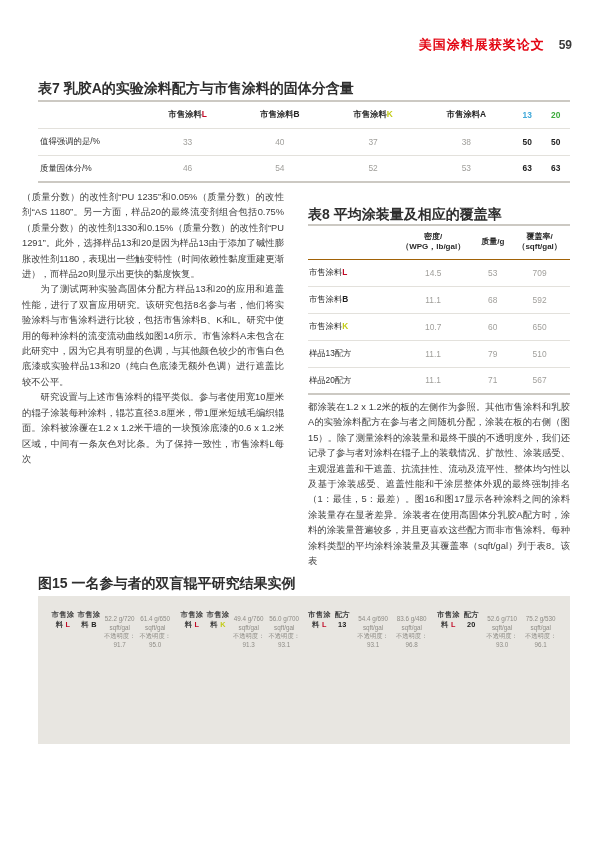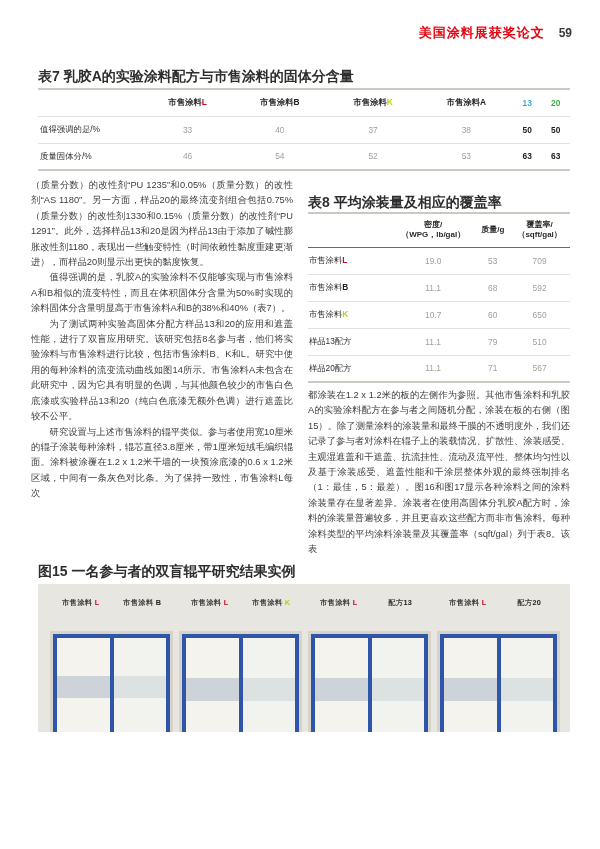--- a/index.html
+++ b/index.html
@@ -1,18 +1,18 @@
 <!DOCTYPE html>
 <html lang="zh"><head>
 <meta charset="utf-8">
 <style>
   * { margin:0; padding:0; box-sizing:border-box; }
   html,body { background:#ffffff; }
   body { font-family:"Liberation Sans","DejaVu Sans",sans-serif; color:#3c3c3c; }
-  .page { position:relative; width:600px; height:728px; background:#ffffff; overflow:hidden; margin:4px auto; }
+  .page { position:relative; width:600px; height:728px; background:#ffffff; overflow:hidden; margin:16px auto; }
 
   
   .hdr { position:absolute; top:20px; right:28px; display:flex; align-items:baseline; gap:14px; }
   .hdr-title { color:#e30613; font-weight:bold; font-size:13px; letter-spacing:1px; }
   .hdr-page { color:#3a3a3a; font-weight:bold; font-size:12px; }
 
   
   .tbl-caption { font-size:14px; font-weight:bold; color:#2e2e2e; }
   .t7-caption { position:absolute; top:64px; left:38px; }
   .fig-caption { position:absolute; top:559px; left:38px; }
@@ -29,42 +29,42 @@
 
   .sfx { font-weight:bold; }
   .sfx-red { color:#c00a26; }
   .sfx-dark { color:#222222; }
   .sfx-yellow { color:#c3cc17; }
   .sfx-blue { color:#41a9d9; font-weight:600; }
   .sfx-green { color:#3cab3c; font-weight:600; }
 
   
   .col { position:absolute; width:262px; font-size:9.3px; line-height:15.4px; text-align:justify; color:#3d3d3d; }
-  .col-left { top:174px; left:31px; }
+  .col-left { top:174px; left:22px; }
   .col-right { top:384px; left:308px; }
   .col p.indent { text-indent:2em; }
   .sec-heading { color:#e30613; font-weight:bold; font-size:11.5px; margin:12px 0 10px 0; text-align:left; line-height:14px; }
 
   
   .t8-caption { position:absolute; top:190px; left:308px; }
   .t8 { position:absolute; top:208px; left:308px; width:262px; border-collapse:collapse;
         border-top:2px solid #ccc9c3; border-bottom:2px solid #ccc9c3; }
   .t8 th, .t8 td { font-size:8px; text-align:center; vertical-align:middle; padding:2px 1px; }
   .t8 thead th { font-weight:bold; color:#2b2b2b; height:34px; line-height:10px; }
   .t8 td { height:27px; }
   .t8 .rowlab { text-align:left; width:82px; color:#2f2f2f; font-size:8.3px; }
   .t8 tr + tr td { border-top:1px solid #e3e1dc; }
   .t8 thead tr { border-bottom:1px solid #a16207; }
   .t8 .dim { color:#a09f9b; font-size:8.4px; }
   .t8 .hline { display:block; }
 
   
   .fig-box { position:absolute; top:580px; left:38px; width:532px; height:222px; background:#e8e6e1; padding:14px 10px 0 12px; }
   .fig-row { display:flex; gap:6px; }
-  .fig-panel { flex:1; display:flex; flex-direction:column; }
+  .fig-panel { flex:1; display:flex; flex-direction:row; }
   .fig-labels { display:flex; height:22px; }
   .fig-label { flex:1; text-align:center; font-size:7.3px; color:#3f3f3f; font-weight:600; letter-spacing:.3px; }
   .fig-labels .sfx { font-size:7.3px; }
 
   .photo { position:relative; height:128px; margin-top:11px; background:#d7d3cb; overflow:hidden; }
   .photo .floor { position:absolute; left:0; right:0; bottom:0; height:10px; background:#a8a294; }
   .photo.floor-dark .floor { height:15px; background:#8e897c; }
   .streak { position:absolute; bottom:5px; left:36%; width:20px; height:3px; background:#9b3a28; transform:rotate(-14deg); border-radius:2px; }
   .wall { position:absolute; top:3px; left:3px; right:3px; bottom:9px; background:#2f55a8; padding:4px; }
   .photo.floor-dark .wall { bottom:13px; }
@@ -122,21 +122,20 @@
       <td class="dim">52</td>
       <td class="dim">53</td>
       <td class="bold-val">63</td>
       <td class="bold-val">63</td>
     </tr>
   </tbody>
     </table>
 
   <div class="col col-left">
     <p>（质量分数）的改性剂“PU 1235”和0.05%（质量分数）的改性剂“AS 1180”。另一方面，样品20的最终流变剂组合包括0.75%（质量分数）的改性剂1330和0.15%（质量分数）的改性剂“PU 1291”。此外，选择样品13和20是因为样品13由于添加了碱性膨胀改性剂1180，表现出一些触变特性（时间依赖性黏度重建更渐进），而样品20则显示出更快的黏度恢复。</p>
-    <p class="indent">值得强调的是，乳胶A的实验涂料不仅能够实现与市售涂料A和B相似的流变特性，而且在体积固体分含量为50%时实现的涂料固体分含量明显高于市售涂料A和B的38%和40%（表7）。</p>
     <p class="indent">为了测试两种实验高固体分配方样品13和20的应用和遮盖性能，进行了双盲应用研究。该研究包括8名参与者，他们将实验涂料与市售涂料进行比较，包括市售涂料B、K和L。研究中使用的每种涂料的流变流动曲线如图14所示。市售涂料A未包含在此研究中，因为它具有明显的色调，与其他颜色较少的市售白色底漆或实验样品13和20（纯白色底漆无额外色调）进行遮盖比较不公平。</p>
     <p class="indent">研究设置与上述市售涂料的辊平类似。参与者使用宽10厘米的辊子涂装每种涂料，辊芯直径3.8厘米，带1厘米短绒毛编织辊面。涂料被涂覆在1.2 x 1.2米干墙的一块预涂底漆的0.6 x 1.2米区域，中间有一条灰色对比条。为了保持一致性，市售涂料L每次</p>
   </div>
 
   <div class="tbl-caption t8-caption">表8 平均涂装量及相应的覆盖率</div>
 
   <table class="t8">
     <thead>
       <tr>
         <th class="rowlab"></th>
@@ -149,21 +148,21 @@
         </th>
         <th>
           <span class="hline">覆盖率/</span>
           <span class="hline">（sqft/gal）</span>
         </th>
       </tr>
     </thead>
     <tbody>
       <tr>
         <td class="rowlab"><span>市售涂料</span><span class="sfx sfx-red">L</span></td>
-        <td class="dim">19.0</td>
+        <td class="dim">14.5</td>
         <td class="dim">53</td>
         <td class="dim">709</td>
       </tr>
       <tr>
         <td class="rowlab"><span>市售涂料</span><span class="sfx sfx-dark">B</span></td>
         <td class="dim">11.1</td>
         <td class="dim">68</td>
         <td class="dim">592</td>
       </tr>
       <tr>

